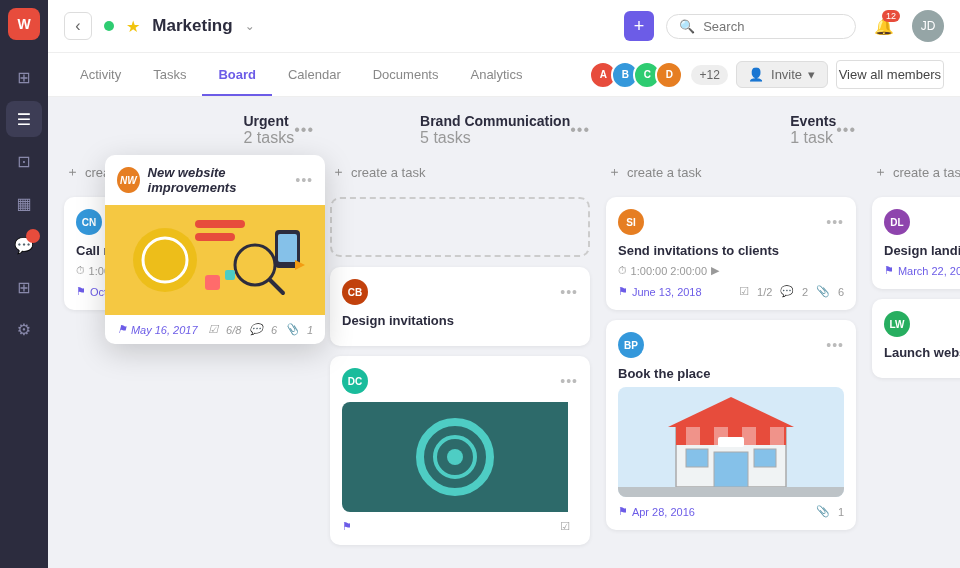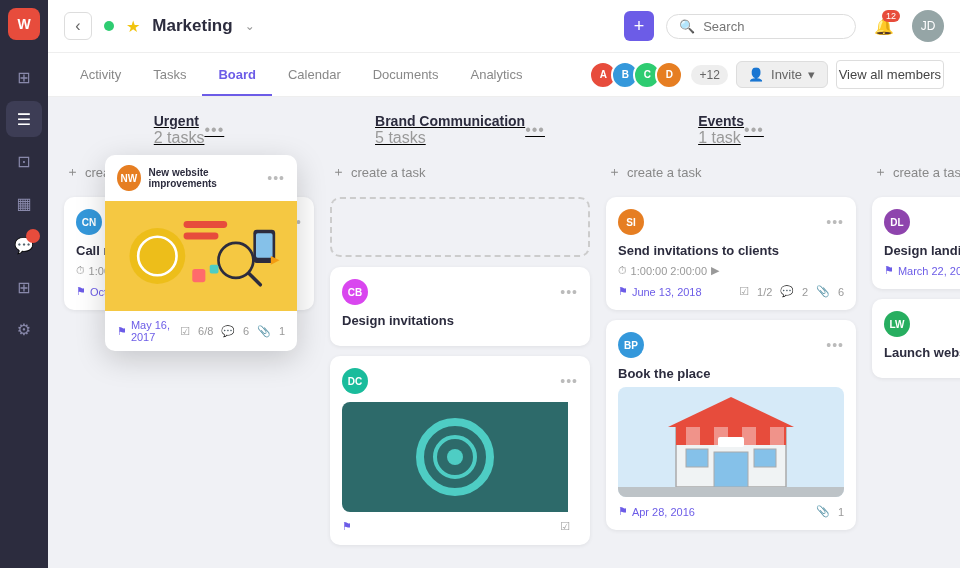--- a/index.html
+++ b/index.html
@@ -200,22 +200,21 @@
     
     .column {
       width: 250px;
       flex-shrink: 0;
       display: flex;
       flex-direction: column;
       gap: 10px;
     }
     .column-header {
       display: flex; align-items: center;
-      justify-content: center;
-      text-decoration: underline;
+      justify-content: flex-end;
     }
     .column-title {
       font-size: 14px; font-weight: 600;
       color: #2c2c3e;
     }
     .column-count {
       font-size: 16px; color: #999;
     }
     .column-menu { color: #aaa; cursor: pointer; font-size: 16px; letter-spacing: 1px; }
 
@@ -281,43 +280,44 @@
       height: 60px;
       display: flex; align-items: center; justify-content: center;
       color: #aaa; font-size: 13px;
     }
 
     
     .popup-card {
       position: absolute;
       top: 155px;
       left: 105px;
-      width: 192px;
+      width: 220px;
       background: white;
       border-radius: 10px;
       box-shadow: 0 8px 30px rgba(0,0,0,0.18);
       z-index: 100;
       overflow: hidden;
+      font-style: italic;
     }
     .popup-header {
       display: flex; align-items: center; justify-content: space-between;
       padding: 10px 12px;
     }
     .popup-user {
       display: flex; align-items: center; gap: 8px;
     }
     .popup-avatar {
       width: 26px; height: 26px;
       border-radius: 50%;
       background: #e67e22;
       display: flex; align-items: center; justify-content: center;
       color: white; font-size: 10px; font-weight: bold;
     }
     .popup-title {
-      font-size: 10px; font-weight: 600;
+      font-size: 13px; font-weight: 600;
       color: #2c2c3e;
     }
     .popup-menu { color: #bbb; cursor: pointer; font-size: 14px; letter-spacing: 1px; }
     .popup-image {
       width: 100%; height: 110px;
       background: #f5c842;
       display: flex; align-items: center; justify-content: center;
       overflow: hidden;
     }
     .popup-footer {
@@ -449,21 +449,21 @@
         <span>＋</span>
         <span>create a task</span>
       </div>
 
       <div class="drop-zone">
         <span></span>
       </div>
 
       <div class="card">
         <div class="card-header">
-          <div class="card-avatar" style="background:#d946ef;">CB</div>
+          <div class="card-avatar" style="background:#c2410c;">CB</div>
           <span class="card-menu">•••</span>
         </div>
         <div class="card-title">Design invitations</div>
       </div>
 
       <div class="card">
         <div class="card-header">
           <div class="card-avatar" style="background:#1abc9c;">DC</div>
           <span class="card-menu">•••</span>
         </div>

